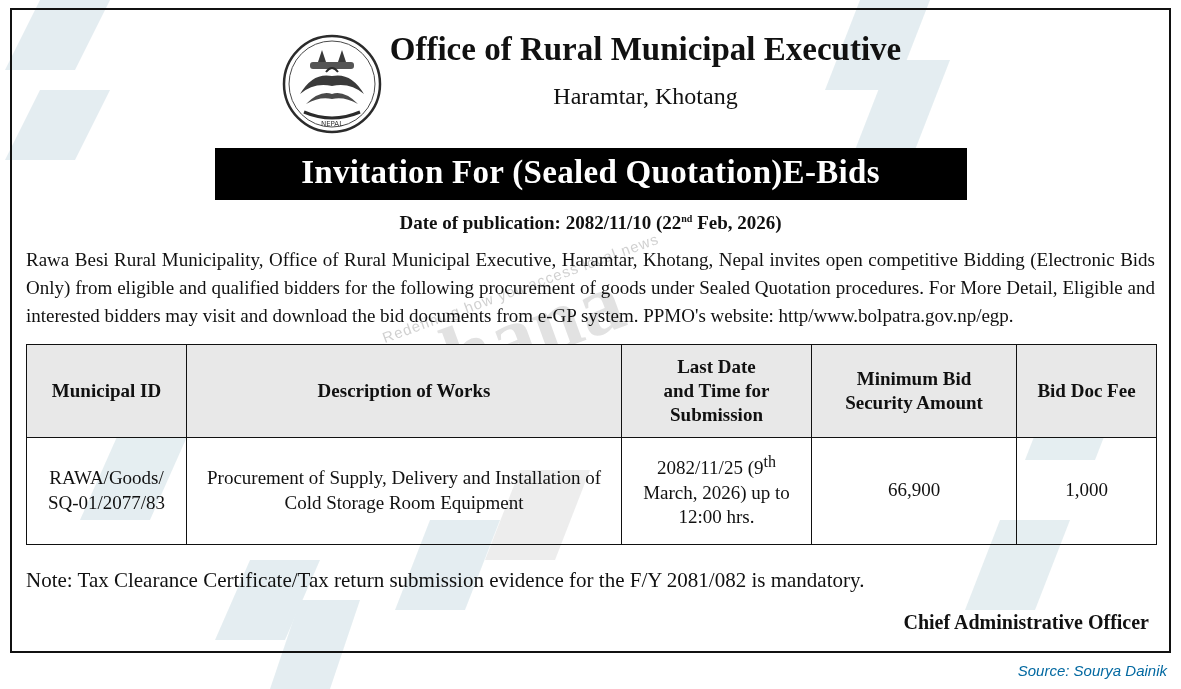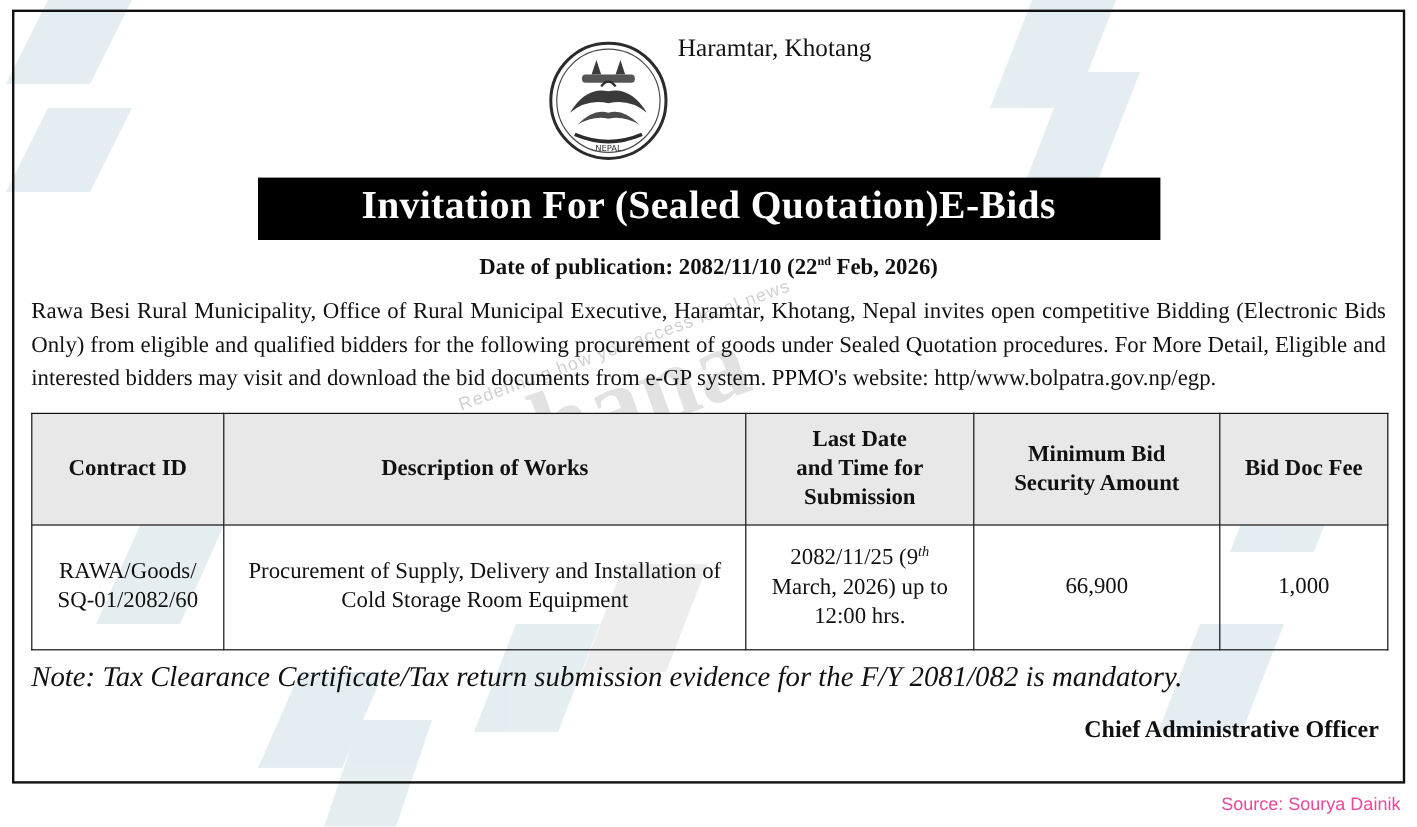--- a/index.html
+++ b/index.html
@@ -93,22 +93,22 @@
     letter-spacing: 0.2px;
     line-height: 1.15;
   }
   .line2 {
     font-size: 33px;
     font-weight: bold;
     line-height: 1.2;
     margin-top: 2px;
   }
   .line3 {
-    font-size: 21px;
-    margin-top: 0;
+    font-size: 24px;
+    margin-top: 12px;
     line-height: 1.2;
   }
 
   .title-bar {
     margin: 12px auto 0 auto;
     width: 752px;
     background: #000000;
     color: #ffffff;
     text-align: center;
     font-size: 33px;
@@ -155,42 +155,42 @@
   table.bids td {
     font-size: 19px;
     padding: 14px 8px;
     line-height: 1.3;
   }
   .col-id { width: 160px; }
   .col-desc { width: 435px; }
   .col-date { width: 190px; }
   .col-sec { width: 205px; }
   .col-fee { width: 140px; }
-  td sup { font-size: 12px; font-style: italic; }
+  td sup { font-size: 16px; }
 
   .note {
-    margin-top: 10px;
-    font-size: 24px;
-    font-style: italic;
+    margin-top: 23px;
+    font-size: 21px;
   }
   .signoff {
     margin-top: 18px;
     text-align: right;
     font-size: 20px;
     font-weight: bold;
     padding-right: 6px;
   }
 
   .source {
     position: absolute;
     right: 14px;
     bottom: 10px;
     font-family: "Liberation Sans", sans-serif;
     font-size: 15px;
-    color: #ec4899;
+    font-style: italic;
+    color: #0369a1;
     z-index: 3;
   }
 </style>
 </head>
 <body>
 
 <div class="page">
 
   <div class="wm-layer">
     <svg width="1181" height="689" viewBox="0 0 1181 689">
@@ -226,59 +226,60 @@
             <path d="M26 72 Q40 58 52 62 Q64 58 78 72 Q64 64 52 67 Q40 64 26 72 Z" fill="#4a4a4a"></path>
             <path d="M38 30 L42 18 L46 30 Z" fill="#3a3a3a"></path>
             <path d="M58 30 L62 18 L66 30 Z" fill="#3a3a3a"></path>
             <rect x="30" y="30" width="44" height="7" rx="3" fill="#555"></rect>
             <path d="M46 40 q6 -8 12 0" fill="none" stroke="#2b2b2b" stroke-width="2"></path>
             <path d="M24 80 q28 12 56 0" fill="none" stroke="#2b2b2b" stroke-width="3"></path>
             <text x="52" y="94" font-size="7" text-anchor="middle" fill="#333" font-family="DejaVu Sans, sans-serif">NEPAL</text>
           </svg>
         </div>
         <div class="head-text">
+          <div class="line2">Office of Rural Municipal Executive</div>
           <div class="line3">Haramtar, Khotang</div>
         </div>
       </div>
 
       <div class="title-bar">Invitation For (Sealed Quotation)E-Bids</div>
 
       <div class="pubdate"><span>Date of publication: 2082/11/10 (22</span><sup>nd</sup><span> Feb, 2026)</span></div>
 
       <div class="para">Rawa Besi Rural Municipality, Office of Rural Municipal Executive, Haramtar, Khotang, Nepal invites open competitive Bidding (Electronic Bids Only) from eligible and qualified bidders for the following procurement of goods under Sealed Quotation procedures. For More Detail, Eligible and interested bidders may visit and download the bid documents from e-GP system. PPMO's website: http/www.bolpatra.gov.np/egp.</div>
 
       <table class="bids">
         <colgroup>
           <col class="col-id">
             <col class="col-desc">
             <col class="col-date">
             <col class="col-sec">
             <col class="col-fee">
         </colgroup>
         <thead>
           <tr>
-            <th>Contract ID</th>
+            <th>Municipal ID</th>
             <th>Description of Works</th>
             <th>
               <div>Last Date</div>
               <div>and Time for</div>
               <div>Submission</div>
             </th>
             <th>
               <div>Minimum Bid</div>
               <div>Security Amount</div>
             </th>
             <th>Bid Doc Fee</th>
           </tr>
         </thead>
         <tbody>
           <tr>
             <td>
               <div>RAWA/Goods/</div>
-              <div>SQ-01/2082/60</div>
+              <div>SQ-01/2077/83</div>
             </td>
             <td>Procurement of Supply, Delivery and Installation of Cold Storage Room Equipment</td>
             <td><span>2082/11/25 (9</span><sup>th</sup><span> March, 2026) up to 12:00 hrs.</span></td>
             <td>66,900</td>
             <td>1,000</td>
           </tr>
         </tbody>
       </table>
 
       <div class="note">Note: Tax Clearance Certificate/Tax return submission evidence for the F/Y 2081/082 is mandatory.</div>

